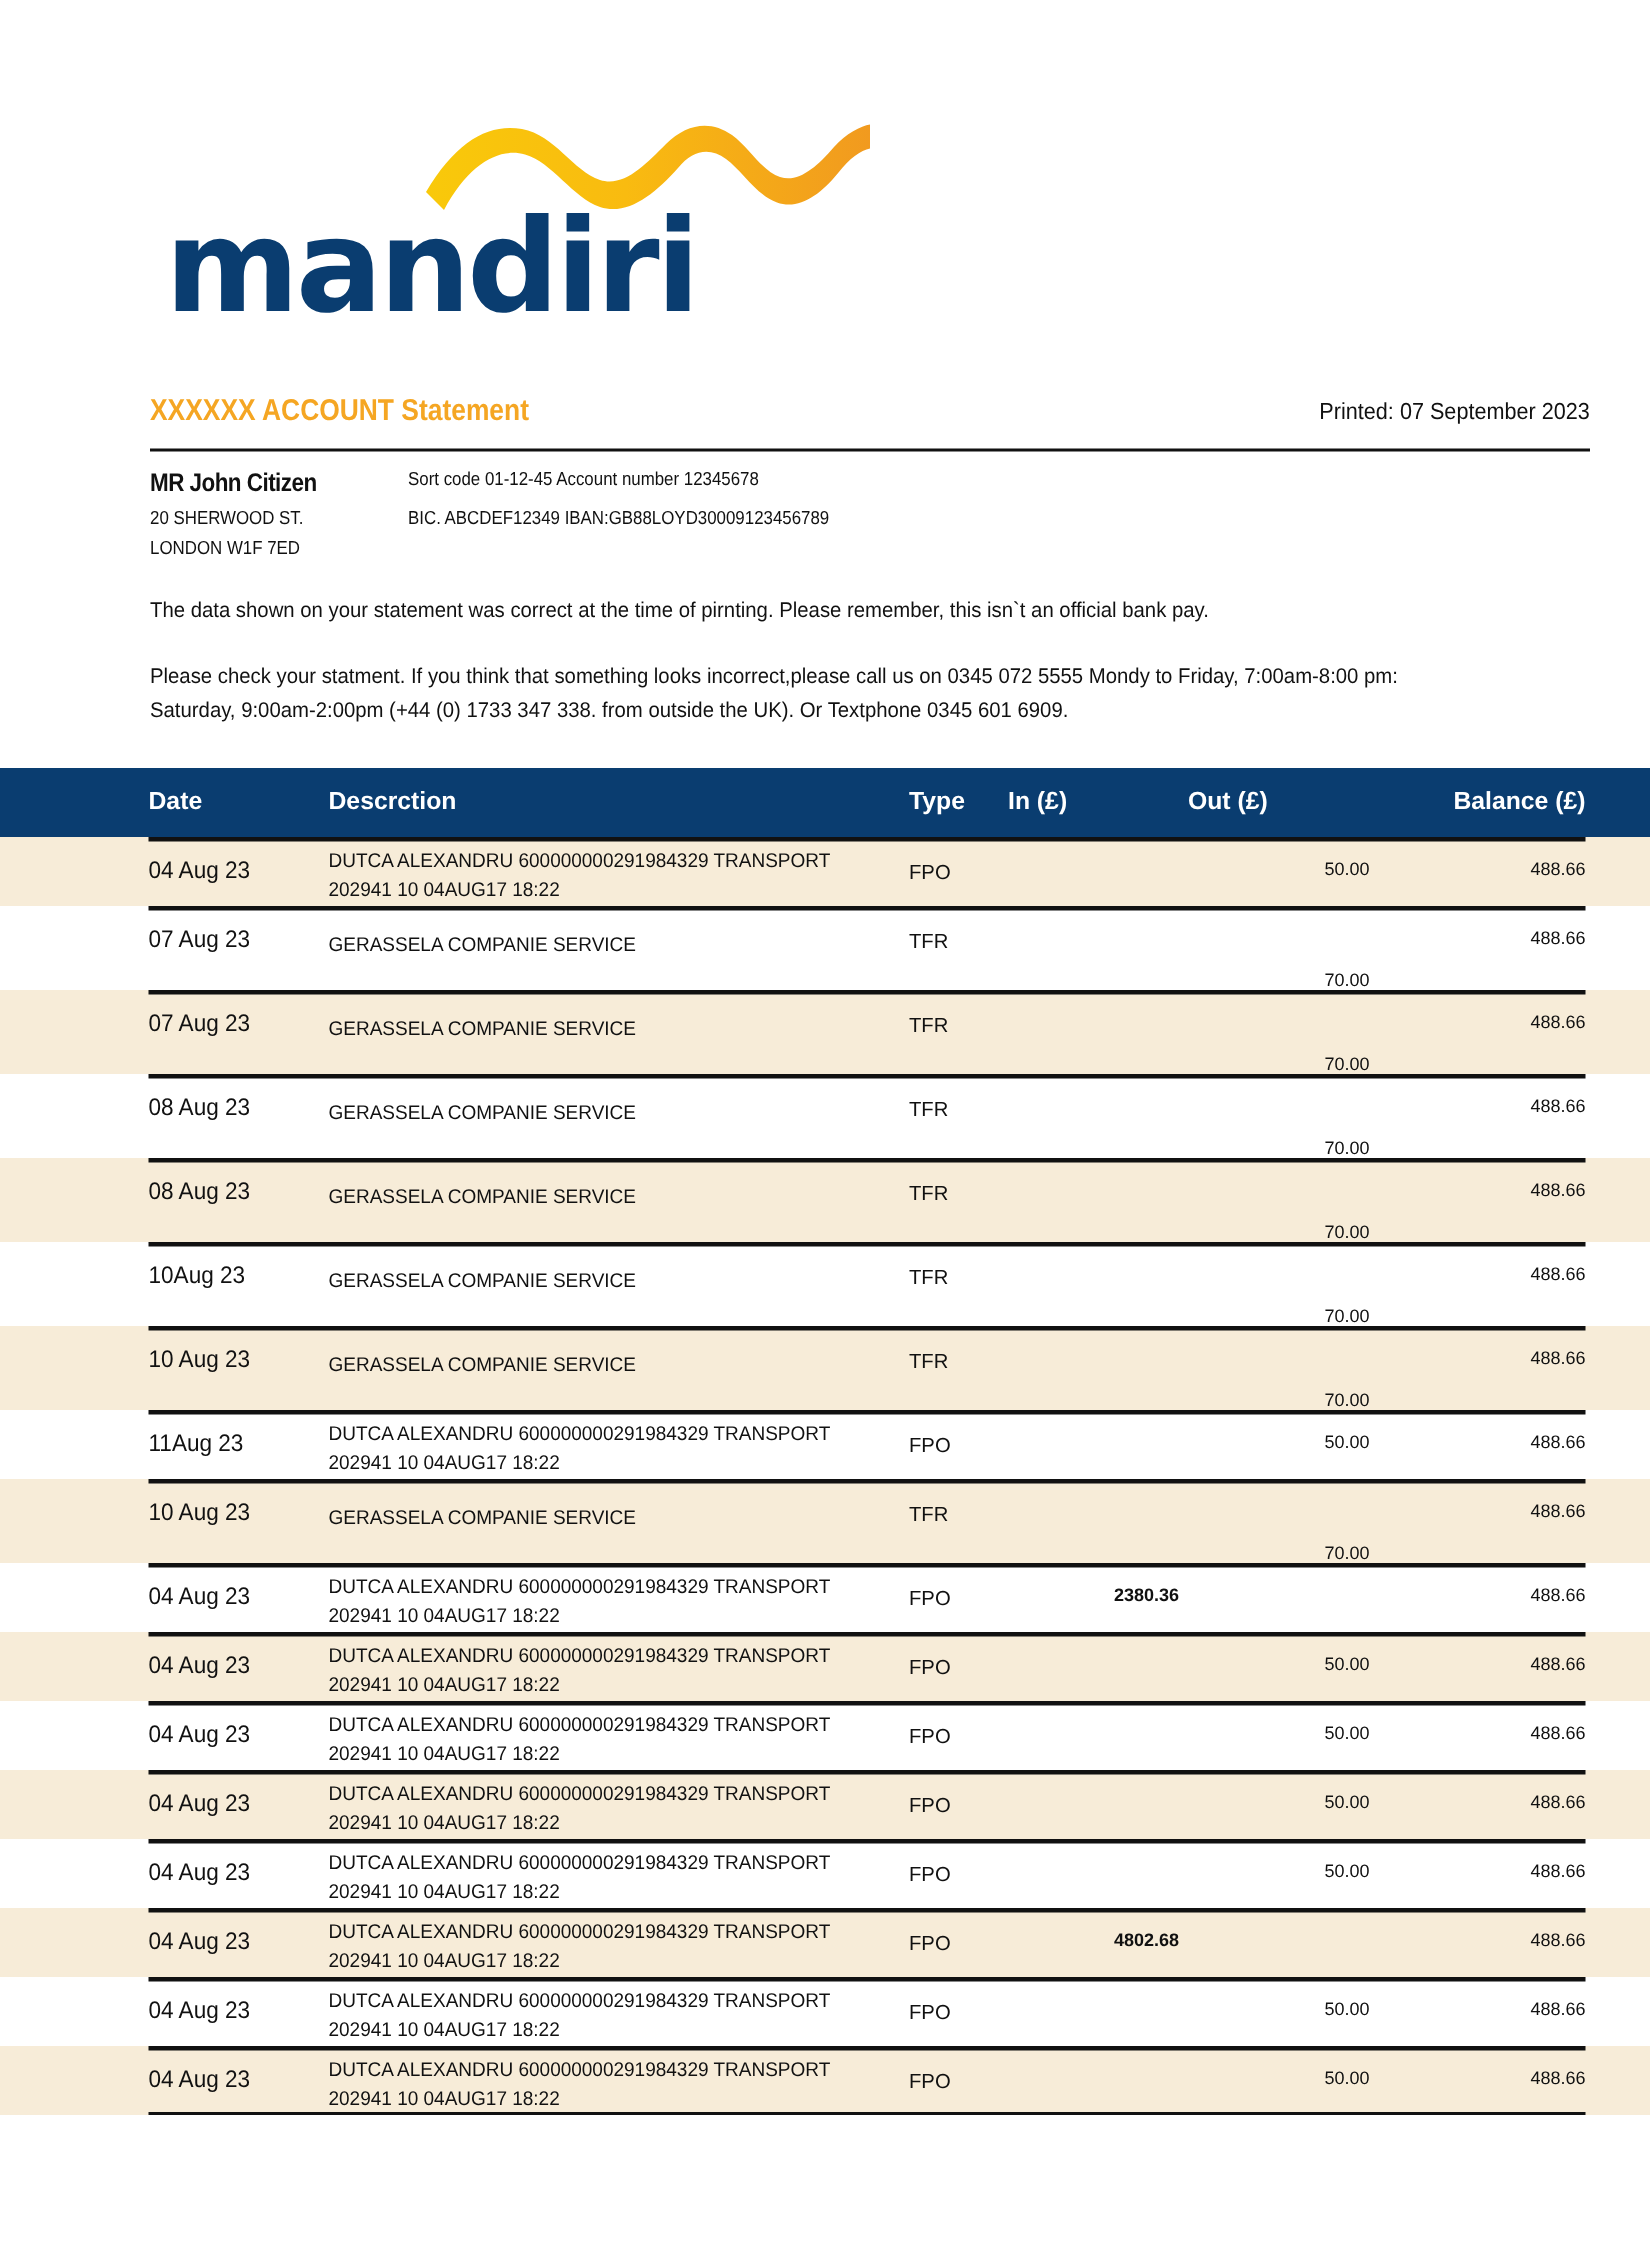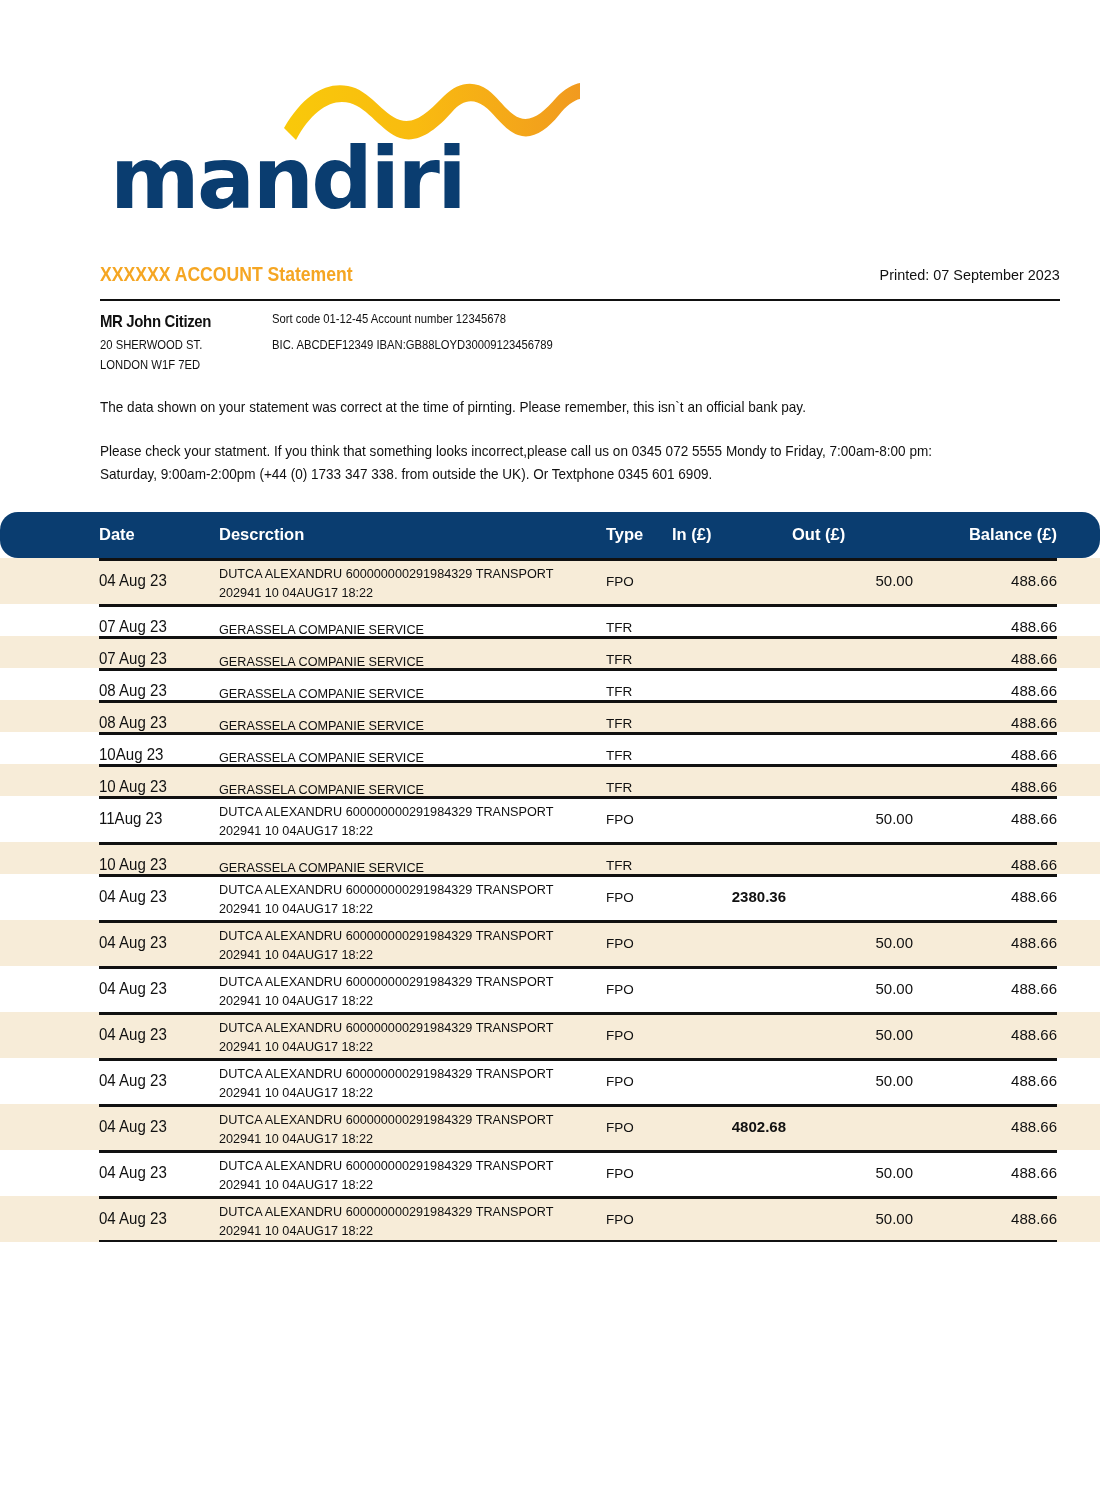--- a/index.html
+++ b/index.html
@@ -141,21 +141,20 @@
     position: absolute;
     left: 0;
     top: 512px;
     width: 1100px;
   }
   .thead {
     width: 1100px;
     height: 46px;
     background: #0a3d70;
     position: relative;
-    border-radius: 18px;
   }
   .thead .cell {
     position: absolute;
     top: 13px;
     font-size: 16.5px;
     font-weight: bold;
     color: #ffffff;
     white-space: nowrap;
   }
   .col-date   { left: 99px; width: 112px; text-align: left; }
@@ -198,24 +197,24 @@
     transform-origin: left center;
   }
   .trow .c-desc {
     font-size: 13.2px;
     white-space: normal;
     line-height: 1.45;
     transform: scaleX(0.96);
     transform-origin: left top;
   }
   .trow .c-type { font-size: 13.5px; }
-  .trow .c-num  { font-size: 15px; }
-
-  
-  .row-h1 { height: 32px; text-decoration: underline; }
+  .trow .c-num  { font-size: 12px; }
+
+  
+  .row-h1 { height: 56px; text-decoration: underline; }
   .row-h1 .c-date { left: 99px;  top: 14px; }
   .row-h1 .c-desc { left: 219px; top: 16px; width: 380px; }
   .row-h1 .c-type { left: 606px; top: 16px; }
   .row-h1 .c-in   { left: 672px; top: 14px; width: 114px; text-align: right; }
   .row-h1 .c-out  { left: 792px; top: 14px; width: 121px; text-align: right; margin-top: 28px; }
   .row-h1 .c-bal  { left: 919px; top: 14px; width: 138px; text-align: right; }
 
   
   .row-h2 { height: 46px; }
   .row-h2 .c-date { left: 99px;  top: 14px; }

